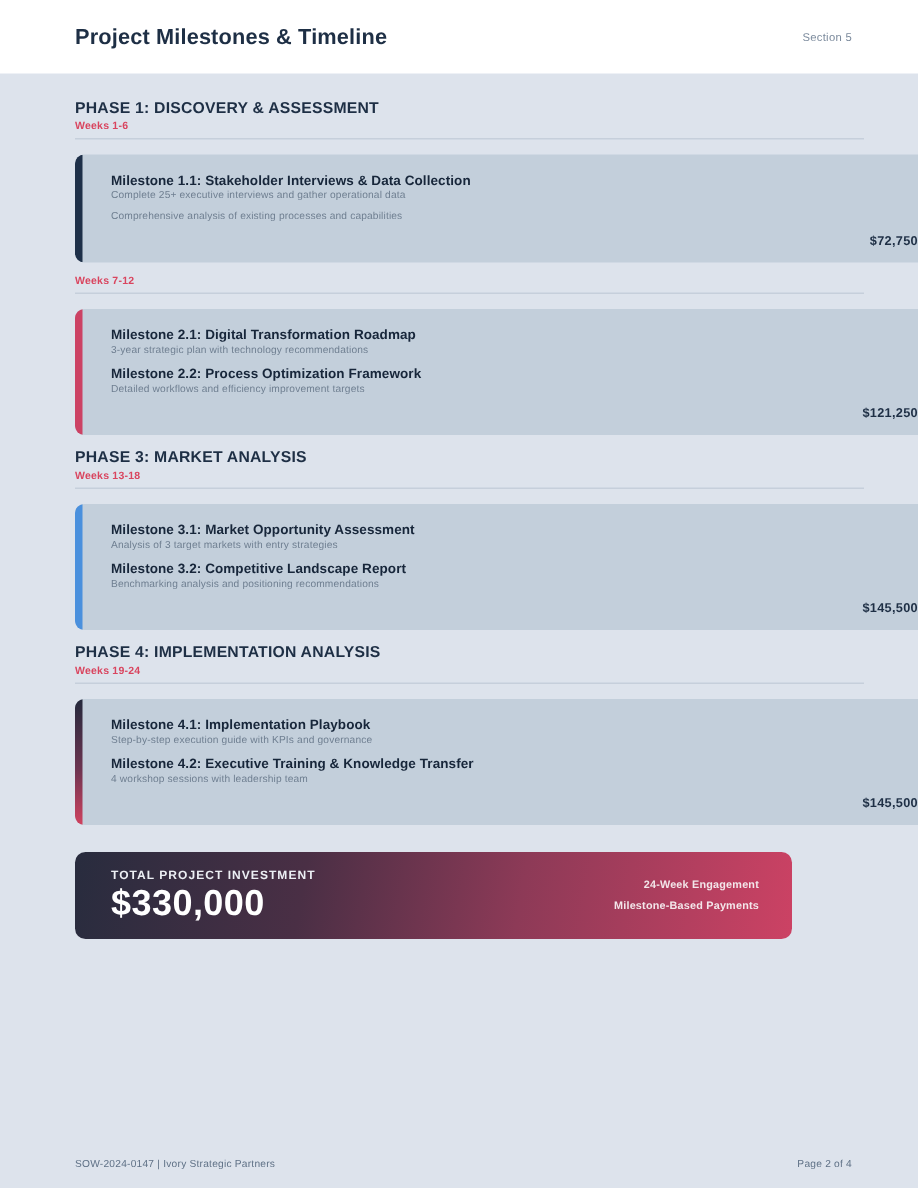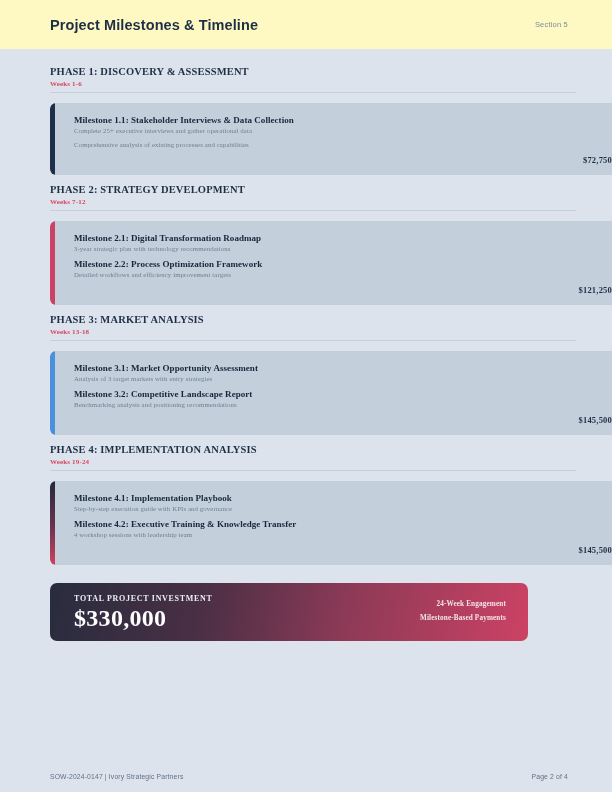--- a/index.html
+++ b/index.html
@@ -12,21 +12,21 @@
     background: #dde3ec;
     font-family: "Liberation Sans", sans-serif;
     color: #1e2f45;
     overflow: hidden;
     position: relative;
   }
 
   
   .doc-header {
     height: 49px;
-    background: #fef9c3;
+    background: #ffffff;
     display: flex;
     align-items: center;
     justify-content: space-between;
     padding: 0 44px 0 50px;
     box-sizing: border-box;
     gap: 12px;
   }
   .doc-title {
     font-size: 14.5px;
     font-weight: bold;
@@ -36,21 +36,20 @@
   .section-label {
     font-size: 7.5px;
     color: #7b8a9c;
     letter-spacing: 0.2px;
   }
 
   
   .doc-body {
     padding: 17px 52px 0 50px;
     box-sizing: border-box;
-    font-family: Liberation Serif, serif;
   }
 
   .phase-block {
     margin-bottom: 9px;
   }
   .phase-title {
     font-size: 10.5px;
     font-weight: bold;
     letter-spacing: 0.15px;
     color: #1e2f45;
@@ -187,21 +186,20 @@
             <div class="ms-name">Milestone 1.1: Stakeholder Interviews &amp; Data Collection</div>
             <div class="ms-desc">Complete 25+ executive interviews and gather operational data</div>
           </div>
           <div class="ms-item">
             <div class="ms-desc">Comprehensive analysis of existing processes and capabilities</div>
           </div>
           <div class="ms-price">$72,750</div>
         </div>
       </div>
       <div class="phase-block">
-        <div class="phase-title">PHASE 2: STRATEGY DEVELOPMENT</div>
         <div class="phase-weeks">Weeks 7-12</div>
         <div class="phase-rule"></div>
         <div class="milestone-card">
           <div class="accent-bar accent-crimson"></div>
           <div class="ms-item">
             <div class="ms-name">Milestone 2.1: Digital Transformation Roadmap</div>
             <div class="ms-desc">3-year strategic plan with technology recommendations</div>
           </div>
           <div class="ms-item">
             <div class="ms-name">Milestone 2.2: Process Optimization Framework</div>

